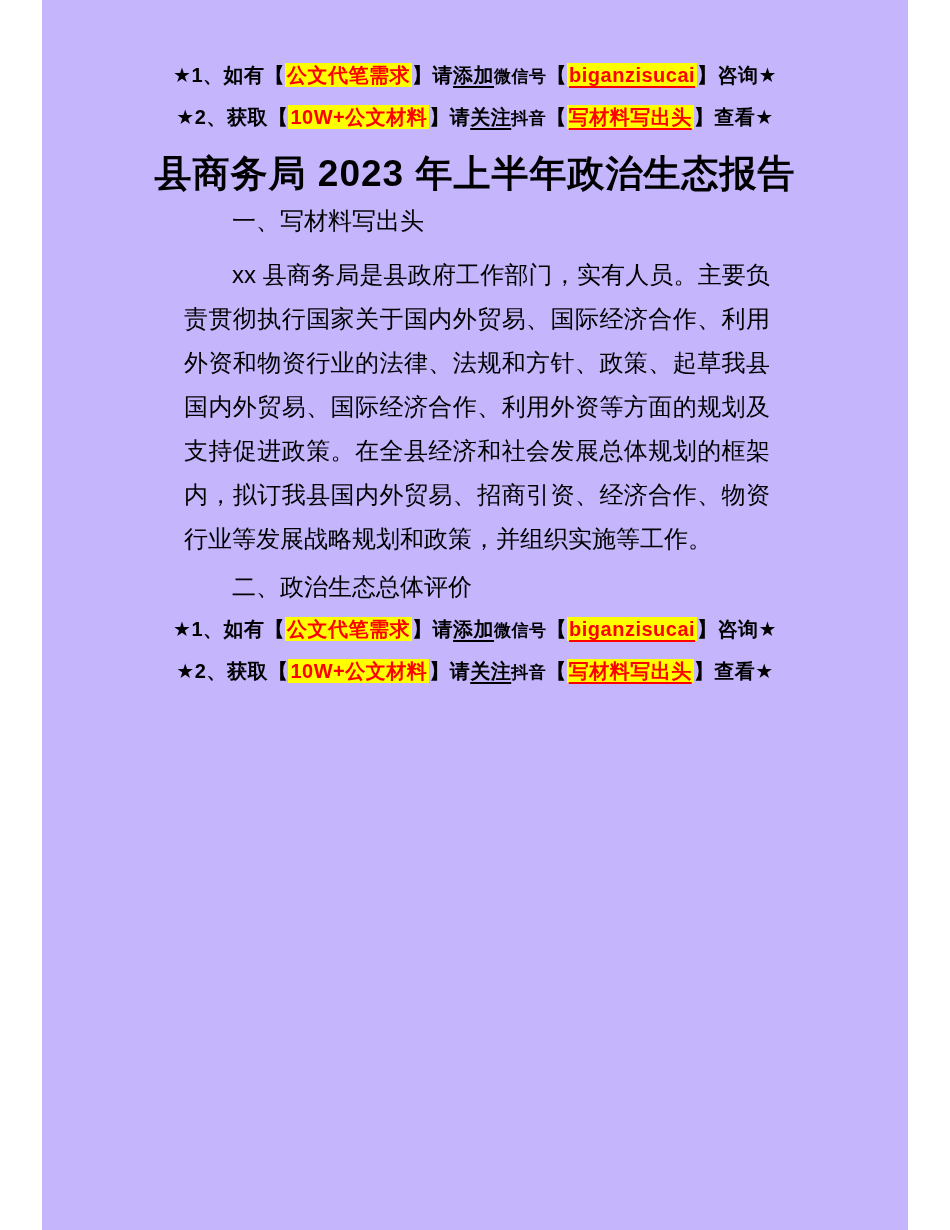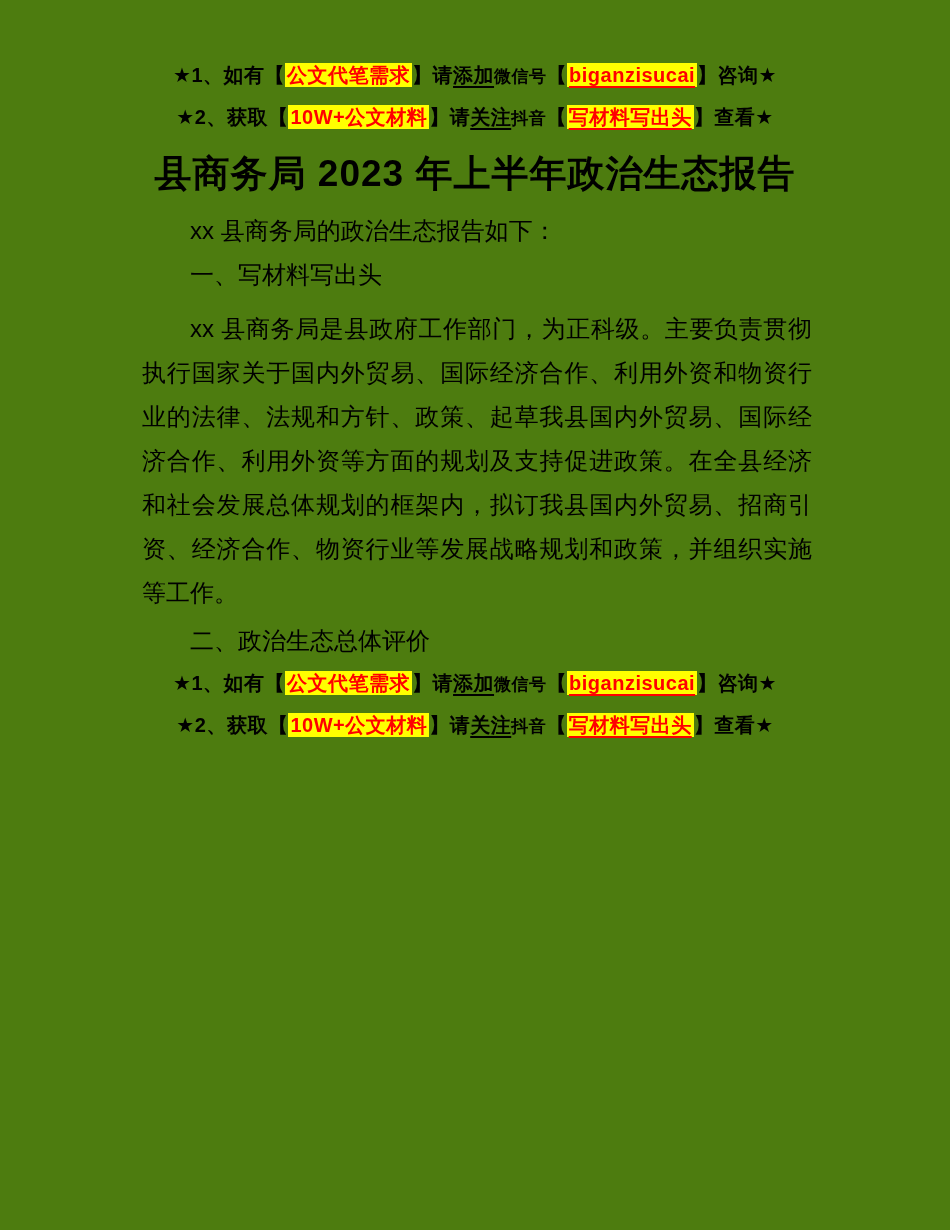--- a/index.html
+++ b/index.html
@@ -1,21 +1,21 @@
 <!DOCTYPE html>
 <html><head>
 <meta charset="utf-8">
 <style>
   html,body { margin:0; padding:0; background:#ffffff; }
   .page {
     position: relative;
-    width: 950px;
+    width: 866px;
     height: 1230px;
     margin: 0 auto;
-    background: #4d7c0f;
+    background: #c4b5fd;
     overflow: hidden;
     font-family: "Liberation Sans", "DejaVu Sans", sans-serif;
     color: #000000;
   }
   
   .promo { width: 100%; }
   .promo-top { padding-top: 55px; }
   .promo-bottom { margin-top: 0; }
   .promo-line {
     margin: 0;
@@ -81,24 +81,23 @@
 <div class="page">
 
   <div class="promo promo-top">
     <p class="promo-line"><span class="seg-plain">★1、如有【</span><span class="seg-hl">公文代笔需求</span><span class="seg-plain">】请</span><span class="seg-u">添加</span><span class="seg-plain seg-small">微信号</span><span class="seg-plain">【</span><span class="seg-hl-u">biganzisucai</span><span class="seg-plain">】咨询★</span></p>
     <p class="promo-line"><span class="seg-plain">★2、获取【</span><span class="seg-hl">10W+公文材料</span><span class="seg-plain">】请</span><span class="seg-u">关注</span><span class="seg-plain seg-small">抖音</span><span class="seg-plain">【</span><span class="seg-hl-u">写材料写出头</span><span class="seg-plain">】查看★</span></p>
   </div>
 
   <h1 class="doc-title">县商务局 2023 年上半年政治生态报告</h1>
 
   <div class="content">
-    <p class="intro">xx 县商务局的政治生态报告如下：</p>
 
     <p class="section-heading h1">一、写材料写出头</p>
-    <p class="body-para p1">xx 县商务局是县政府工作部门，为正科级。主要负责贯彻执行国家关于国内外贸易、国际经济合作、利用外资和物资行业的法律、法规和方针、政策、起草我县国内外贸易、国际经济合作、利用外资等方面的规划及支持促进政策。在全县经济和社会发展总体规划的框架内，拟订我县国内外贸易、招商引资、经济合作、物资行业等发展战略规划和政策，并组织实施等工作。</p>
+    <p class="body-para p1">xx 县商务局是县政府工作部门，实有人员。主要负责贯彻执行国家关于国内外贸易、国际经济合作、利用外资和物资行业的法律、法规和方针、政策、起草我县国内外贸易、国际经济合作、利用外资等方面的规划及支持促进政策。在全县经济和社会发展总体规划的框架内，拟订我县国内外贸易、招商引资、经济合作、物资行业等发展战略规划和政策，并组织实施等工作。</p>
 
     <p class="section-heading h2">二、政治生态总体评价</p>
   </div>
 
   <div class="promo promo-bottom">
     <p class="promo-line"><span class="seg-plain">★1、如有【</span><span class="seg-hl">公文代笔需求</span><span class="seg-plain">】请</span><span class="seg-u">添加</span><span class="seg-plain seg-small">微信号</span><span class="seg-plain">【</span><span class="seg-hl-u">biganzisucai</span><span class="seg-plain">】咨询★</span></p>
     <p class="promo-line"><span class="seg-plain">★2、获取【</span><span class="seg-hl">10W+公文材料</span><span class="seg-plain">】请</span><span class="seg-u">关注</span><span class="seg-plain seg-small">抖音</span><span class="seg-plain">【</span><span class="seg-hl-u">写材料写出头</span><span class="seg-plain">】查看★</span></p>
   </div>
 
 </div>

